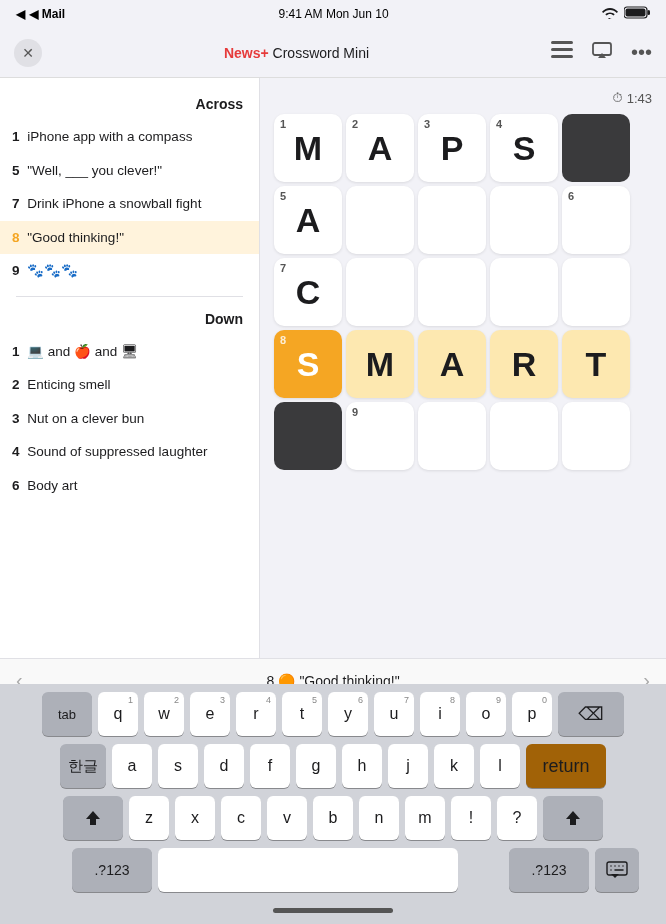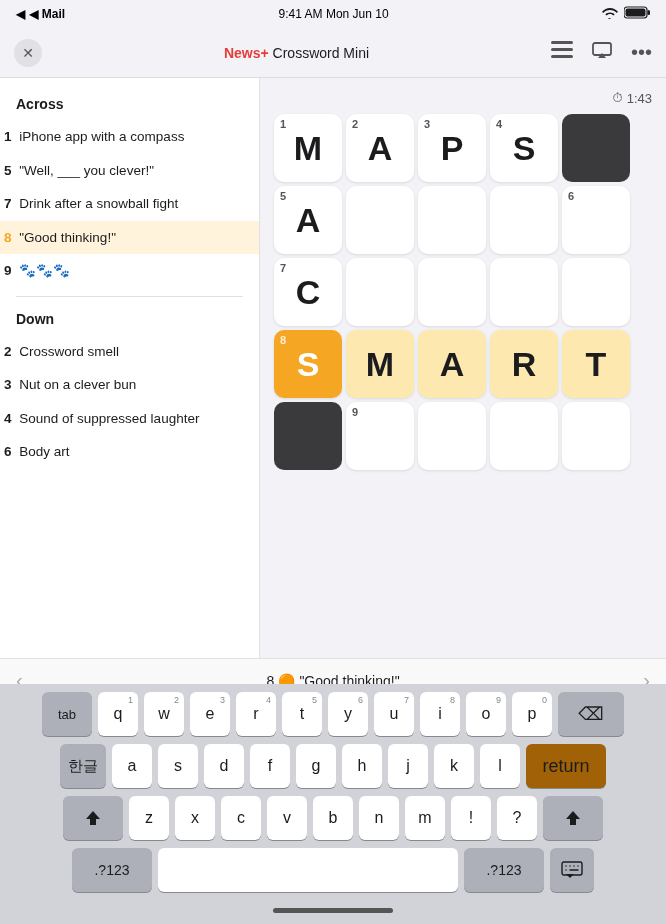--- a/index.html
+++ b/index.html
@@ -63,23 +63,24 @@
       background: #fff;
       border-right: 1px solid #e0e0e5;
       padding: 12px 0;
       overflow-y: auto;
     }
     .clue-section-title {
       font-size: 14px;
       font-weight: 700;
       color: #1c1c1e;
       padding: 6px 16px 8px;
+      text-align: right;
     }
     .clue-item {
-      padding: 8px 4px;
+      padding: 8px 12px;
       font-size: 13.5px;
       color: #1c1c1e;
       line-height: 1.3;
       cursor: pointer;
     }
     .clue-item.active {
       background: #fff3dc;
       color: #1c1c1e;
     }
     .clue-item.active .clue-num {
@@ -225,20 +226,21 @@
       font-size: 18px;
     }
     .key.shift-key {
       min-width: 60px;
       background: #adb0b8;
     }
     .key.bottom-special {
       min-width: 80px;
       background: #adb0b8;
       font-size: 14px;
+      margin-left: 45px;
     }
     .key.space-bar {
       flex: 1;
       max-width: 300px;
       background: #fff;
     }
     .key.keyboard-icon-key {
       min-width: 44px;
       background: #adb0b8;
     }
@@ -315,38 +317,42 @@
     <div class="clue-item">
       <span class="clue-num">1</span>
       <span>iPhone app with a compass</span>
     </div>
     <div class="clue-item">
       <span class="clue-num">5</span>
       <span>"Well, ___ you clever!"</span>
     </div>
     <div class="clue-item">
       <span class="clue-num">7</span>
-      <span>Drink after a snowball fight</span>
+      <span>Drink iPhone a snowball fight</span>
     </div>
     <div class="clue-item active">
       <span class="clue-num">8</span>
       <span>"Good thinking!"</span>
     </div>
     <div class="clue-item">
       <span class="clue-num">9</span>
       <span>🐾🐾🐾</span>
     </div>
 
     <div class="clue-divider"></div>
 
     <div class="clue-section-title">Down</div>
 
     <div class="clue-item">
+      <span class="clue-num">1</span>
+      <span>💻 and 🍎 and 🖥</span>
+    </div>
+    <div class="clue-item">
       <span class="clue-num">2</span>
-      <span>Crossword smell</span>
+      <span>Enticing smell</span>
     </div>
     <div class="clue-item">
       <span class="clue-num">3</span>
       <span>Nut on a clever bun</span>
     </div>
     <div class="clue-item">
       <span class="clue-num">4</span>
       <span>Sound of suppressed laughter</span>
     </div>
     <div class="clue-item">

